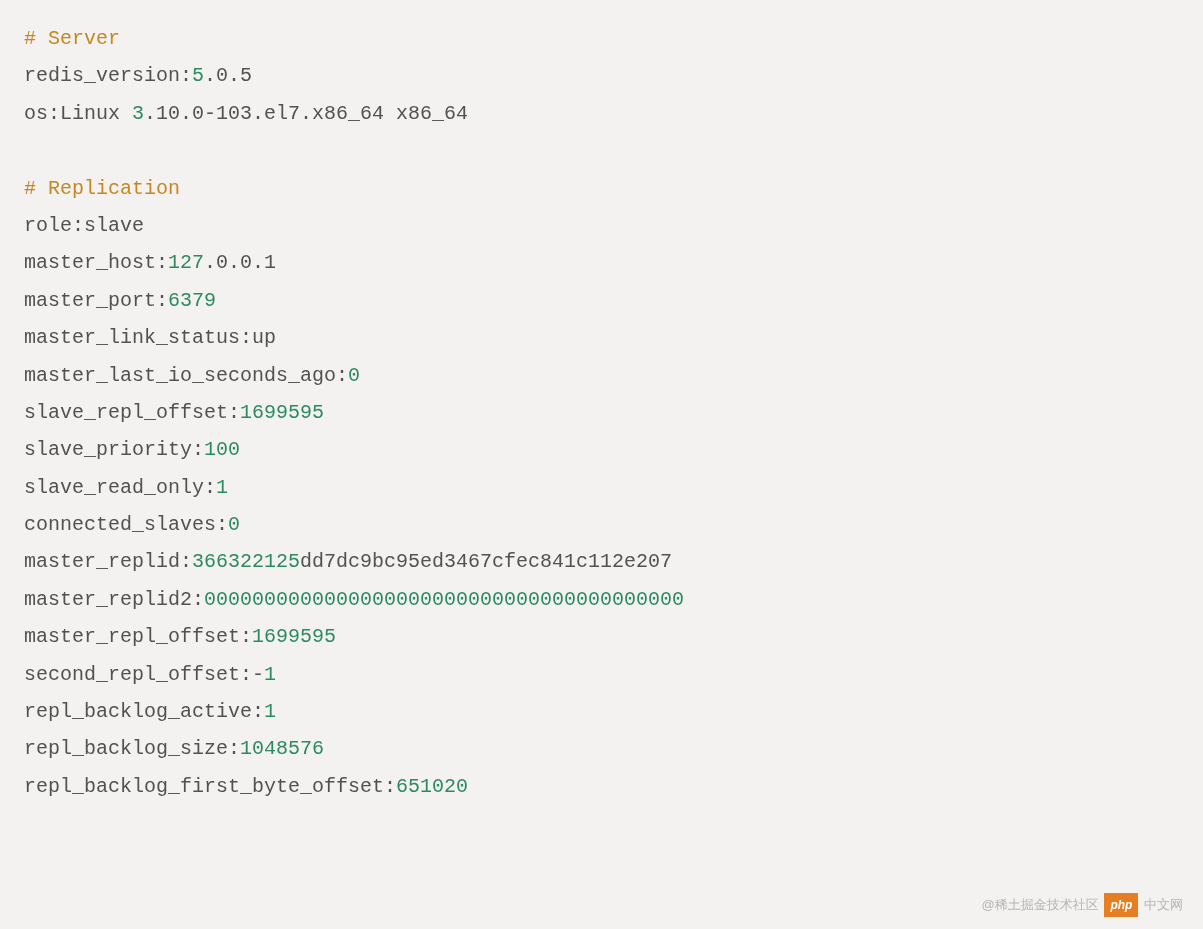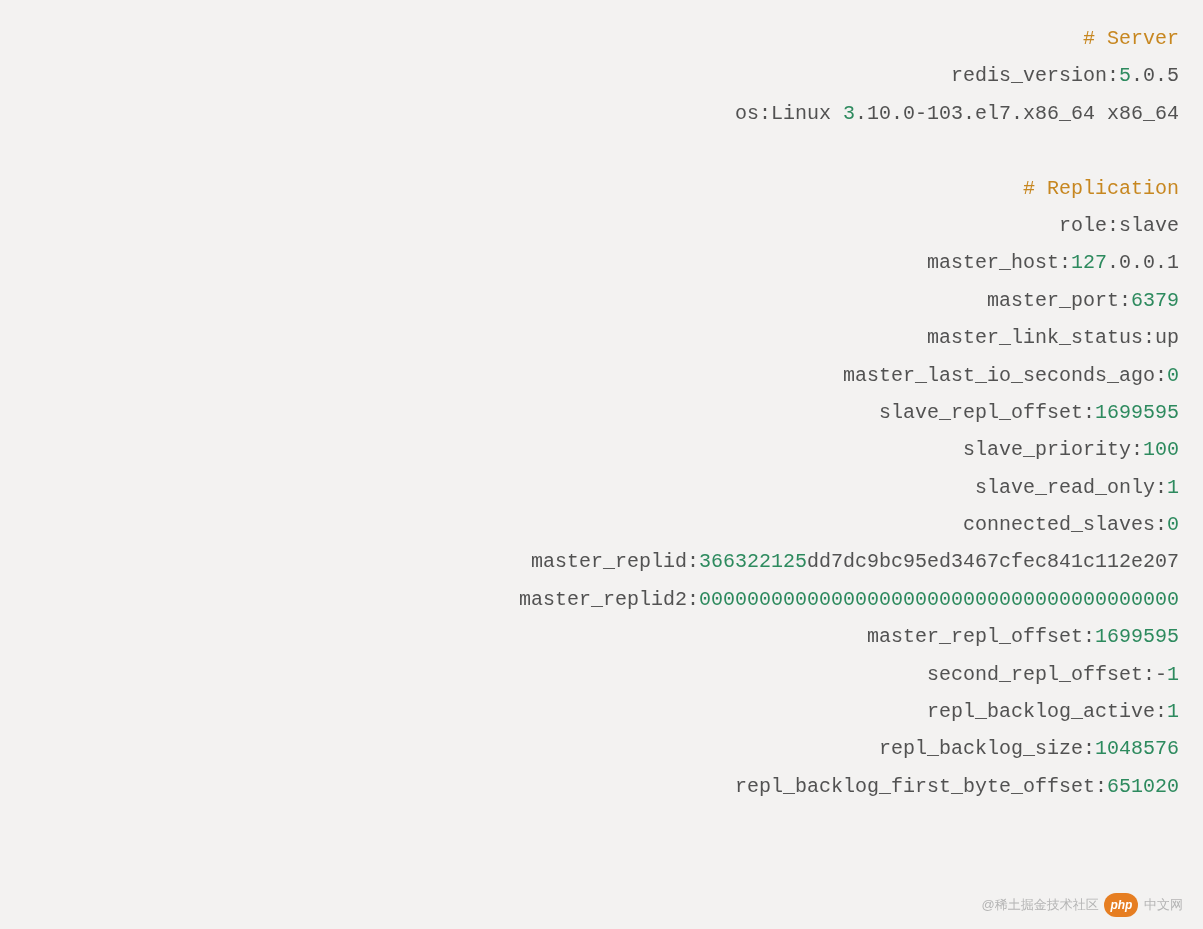--- a/index.html
+++ b/index.html
@@ -16,36 +16,35 @@
       position: relative;
     }
     .comment {
       color: #c78720;
     }
     .number {
       color: #2d8a5e;
     }
     .line {
       white-space: pre;
-      text-align: right;
     }
     .watermark {
       position: absolute;
       bottom: 12px;
       right: 20px;
       font-size: 13px;
       color: #b5b5b5;
       font-family: Arial, sans-serif;
     }
     .watermark .php-badge {
       display: inline-block;
       background-color: #e67e22;
       color: #fff;
       padding: 1px 6px;
-      border-radius: 12px;
+      border-radius: 0;
       font-style: italic;
       font-weight: bold;
       font-size: 12px;
       margin: 0 2px;
     }
   </style>
 </head>
 <body>
 
 <div>

